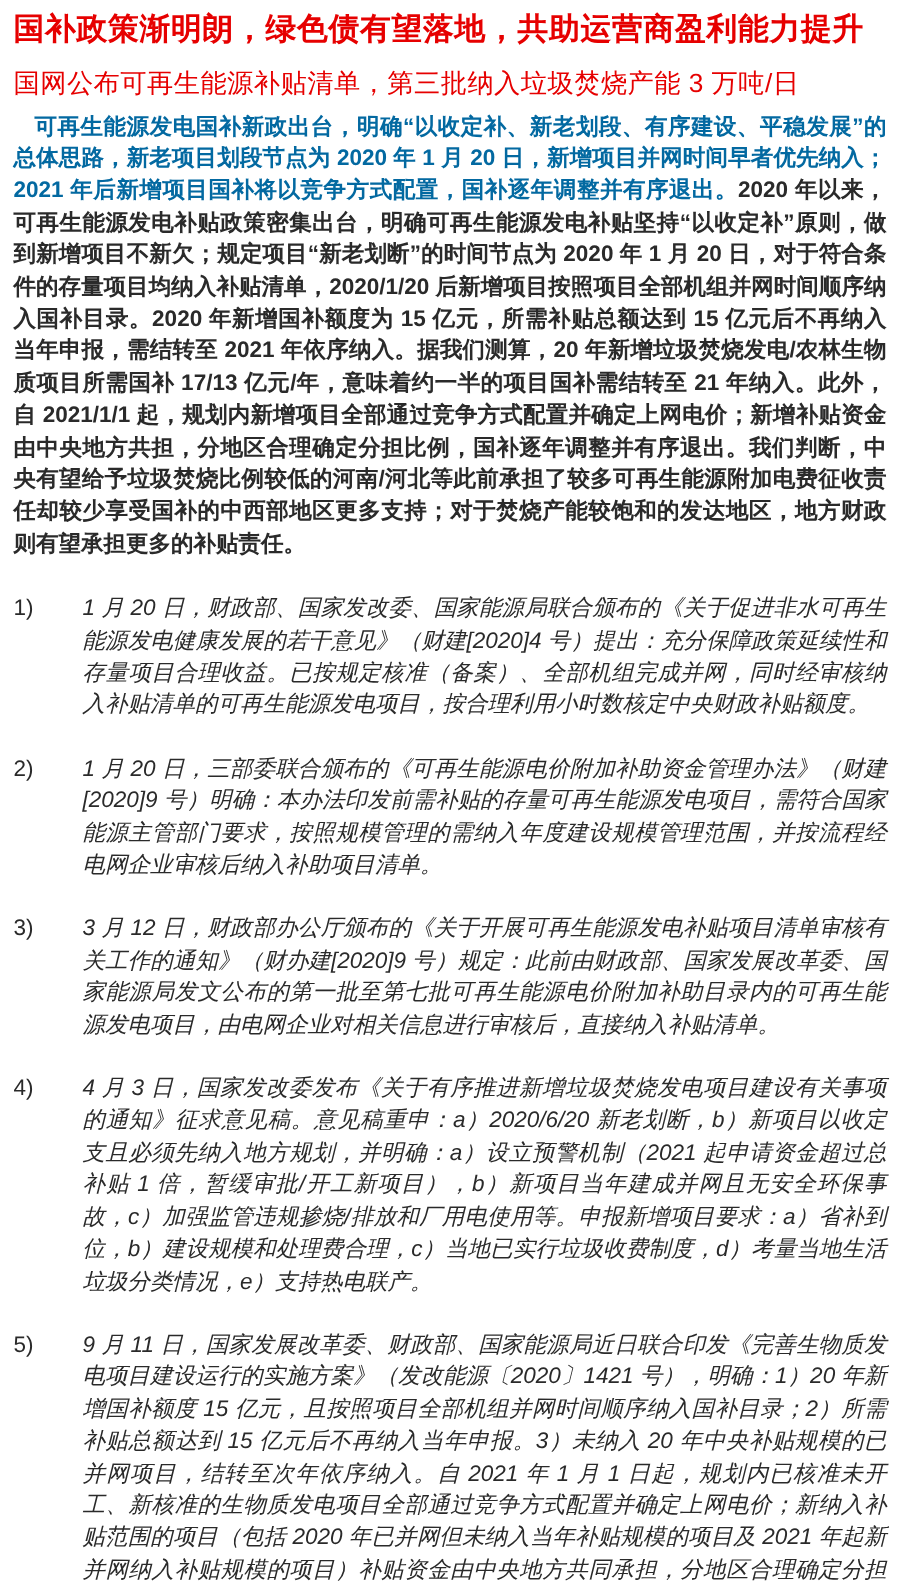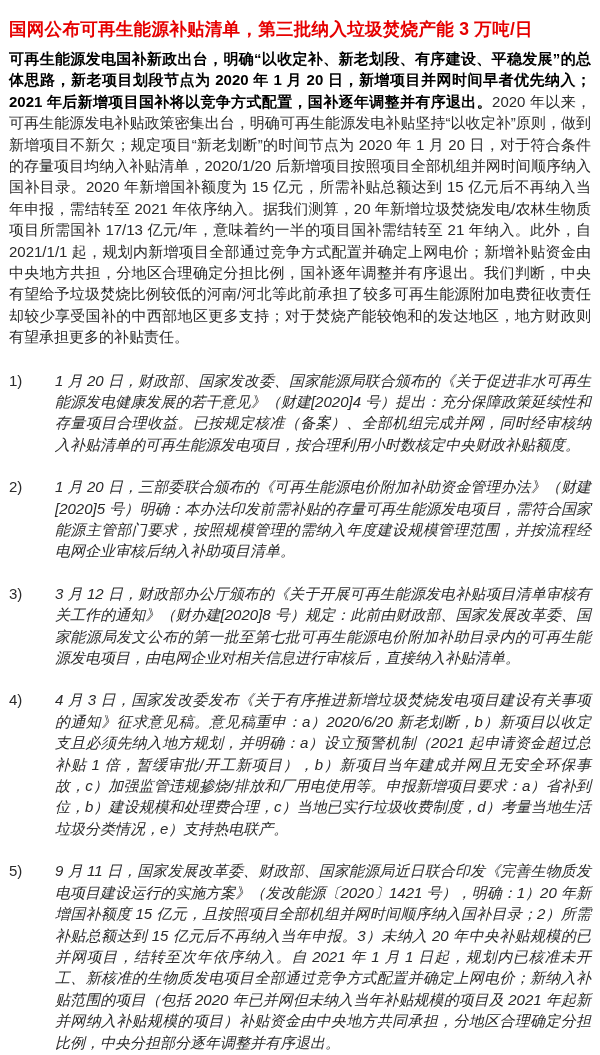--- a/index.html
+++ b/index.html
@@ -25,38 +25,39 @@
     font-size: 20.5px;
     font-weight: bold;
     line-height: 1.25;
     letter-spacing: 0.5px;
     white-space: nowrap;
   }
   .title2 {
     margin: 12px 0 7px 0;
     color: var(--title-red);
     font-size: 17.5px;
-    font-weight: bold;
+    font-weight: normal;
     line-height: 1.25;
     letter-spacing: 0.3px;
     white-space: nowrap;
   }
   .summary {
     margin: 0 0 22px 0;
     font-size: 15px;
     line-height: 21.4px;
     text-align: justify;
     color: var(--body-text);
   }
   .summary .lead {
     font-weight: bold;
-    color: #000000;
+    color: #0369a1;
+    margin-left: 14px;
   }
   .summary .rest {
-    font-weight: normal;
+    font-weight: bold;
   }
   .items {
     margin: 0;
     padding: 0;
     list-style: none;
   }
   .item {
     display: flex;
     font-size: 15px;
     line-height: 21.4px;
@@ -73,40 +74,41 @@
     padding-left: 20px;
     text-align: justify;
     font-style: italic;
   }
 </style>
 </head>
 <body>
 
 <div class="page">
 
+  <h1 class="title1">国补政策渐明朗，绿色债有望落地，共助运营商盈利能力提升</h1>
 
   <h2 class="title2">国网公布可再生能源补贴清单，第三批纳入垃圾焚烧产能 3 万吨/日</h2>
 
   <p class="summary"><span class="lead">可再生能源发电国补新政出台，明确“以收定补、新老划段、有序建设、平稳发展”的总体思路，新老项目划段节点为 2020 年 1 月 20 日，新增项目并网时间早者优先纳入；2021 年后新增项目国补将以竞争方式配置，国补逐年调整并有序退出。</span><span class="rest">2020 年以来，可再生能源发电补贴政策密集出台，明确可再生能源发电补贴坚持“以收定补”原则，做到新增项目不新欠；规定项目“新老划断”的时间节点为 2020 年 1 月 20 日，对于符合条件的存量项目均纳入补贴清单，2020/1/20 后新增项目按照项目全部机组并网时间顺序纳入国补目录。2020 年新增国补额度为 15 亿元，所需补贴总额达到 15 亿元后不再纳入当年申报，需结转至 2021 年依序纳入。据我们测算，20 年新增垃圾焚烧发电/农林生物质项目所需国补 17/13 亿元/年，意味着约一半的项目国补需结转至 21 年纳入。此外，自 2021/1/1 起，规划内新增项目全部通过竞争方式配置并确定上网电价；新增补贴资金由中央地方共担，分地区合理确定分担比例，国补逐年调整并有序退出。我们判断，中央有望给予垃圾焚烧比例较低的河南/河北等此前承担了较多可再生能源附加电费征收责任却较少享受国补的中西部地区更多支持；对于焚烧产能较饱和的发达地区，地方财政则有望承担更多的补贴责任。</span></p>
 
   <ol class="items">
 
     <li class="item">
       <span class="num">1)</span>
       <span class="txt">1 月 20 日，财政部、国家发改委、国家能源局联合颁布的《关于促进非水可再生能源发电健康发展的若干意见》（财建[2020]4 号）提出：充分保障政策延续性和存量项目合理收益。已按规定核准（备案）、全部机组完成并网，同时经审核纳入补贴清单的可再生能源发电项目，按合理利用小时数核定中央财政补贴额度。</span>
     </li>
 
     <li class="item">
       <span class="num">2)</span>
-      <span class="txt">1 月 20 日，三部委联合颁布的《可再生能源电价附加补助资金管理办法》（财建[2020]5 号）明确：本办法印发前需补贴的存量可再生能源发电项目，需符合国家能源主管部门要求，按照规模管理的需纳入年度建设规模管理范围，并按流程经电网企业审核后纳入补助项目清单。</span>
+      <span class="txt">1 月 20 日，三部委联合颁布的《可再生能源电价附加补助资金管理办法》（财建[2020]9 号）明确：本办法印发前需补贴的存量可再生能源发电项目，需符合国家能源主管部门要求，按照规模管理的需纳入年度建设规模管理范围，并按流程经电网企业审核后纳入补助项目清单。</span>
     </li>
 
     <li class="item">
       <span class="num">3)</span>
-      <span class="txt">3 月 12 日，财政部办公厅颁布的《关于开展可再生能源发电补贴项目清单审核有关工作的通知》（财办建[2020]8 号）规定：此前由财政部、国家发展改革委、国家能源局发文公布的第一批至第七批可再生能源电价附加补助目录内的可再生能源发电项目，由电网企业对相关信息进行审核后，直接纳入补贴清单。</span>
+      <span class="txt">3 月 12 日，财政部办公厅颁布的《关于开展可再生能源发电补贴项目清单审核有关工作的通知》（财办建[2020]9 号）规定：此前由财政部、国家发展改革委、国家能源局发文公布的第一批至第七批可再生能源电价附加补助目录内的可再生能源发电项目，由电网企业对相关信息进行审核后，直接纳入补贴清单。</span>
     </li>
 
     <li class="item">
       <span class="num">4)</span>
       <span class="txt">4 月 3 日，国家发改委发布《关于有序推进新增垃圾焚烧发电项目建设有关事项的通知》征求意见稿。意见稿重申：a）2020/6/20 新老划断，b）新项目以收定支且必须先纳入地方规划，并明确：a）设立预警机制（2021 起申请资金超过总补贴 1 倍，暂缓审批/开工新项目），b）新项目当年建成并网且无安全环保事故，c）加强监管违规掺烧/排放和厂用电使用等。申报新增项目要求：a）省补到位，b）建设规模和处理费合理，c）当地已实行垃圾收费制度，d）考量当地生活垃圾分类情况，e）支持热电联产。</span>
     </li>
 
     <li class="item">
       <span class="num">5)</span>
       <span class="txt">9 月 11 日，国家发展改革委、财政部、国家能源局近日联合印发《完善生物质发电项目建设运行的实施方案》（发改能源〔2020〕1421 号），明确：1）20 年新增国补额度 15 亿元，且按照项目全部机组并网时间顺序纳入国补目录；2）所需补贴总额达到 15 亿元后不再纳入当年申报。3）未纳入 20 年中央补贴规模的已并网项目，结转至次年依序纳入。自 2021 年 1 月 1 日起，规划内已核准未开工、新核准的生物质发电项目全部通过竞争方式配置并确定上网电价；新纳入补贴范围的项目（包括 2020 年已并网但未纳入当年补贴规模的项目及 2021 年起新并网纳入补贴规模的项目）补贴资金由中央地方共同承担，分地区合理确定分担比例，中央分担部分逐年调整并有序退出。</span>

